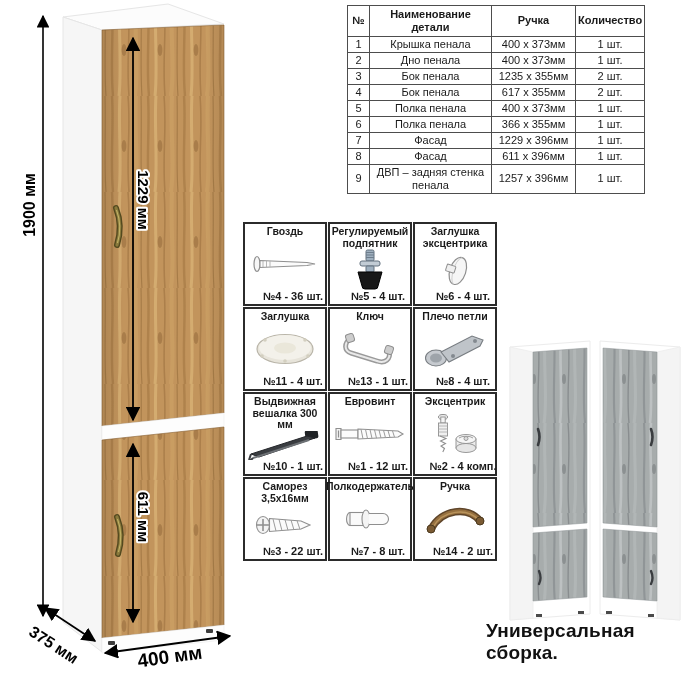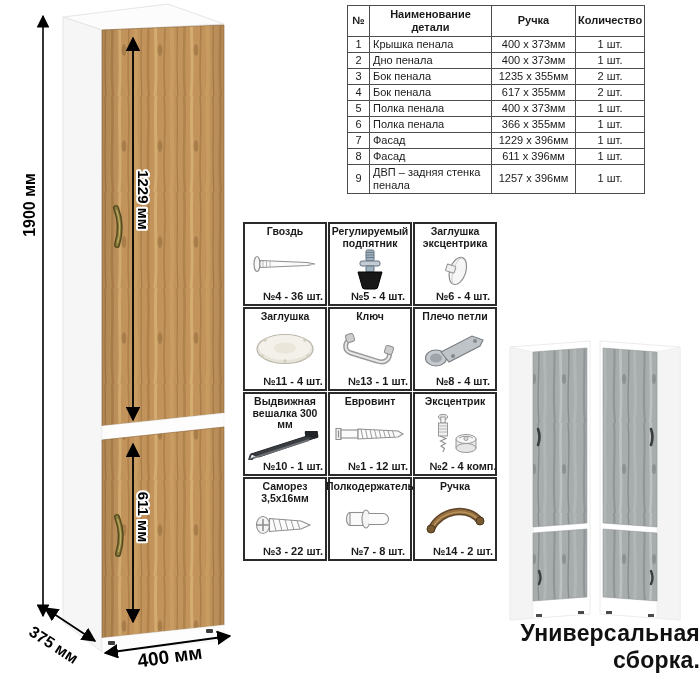--- a/index.html
+++ b/index.html
@@ -5,37 +5,37 @@
   html,body{margin:0;padding:0;background:#fff;}
   .sheet{position:relative;width:700px;height:683px;background:#fff;overflow:hidden;
          font-family:"Liberation Sans",sans-serif;color:#1a1a1a;}
 
   
   .parts-table{position:absolute;left:347px;top:5px;border-collapse:collapse;
                table-layout:fixed;font-size:11px;line-height:1.18;}
   .parts-table th,.parts-table td{border:1px solid #4d4d4d;padding:1px 3px;background:#fff;}
   .parts-table th{font-weight:bold;text-align:center;padding:2px 2px;}
   .parts-table td.num,.parts-table td.size,.parts-table td.qty{text-align:center;}
-  .parts-table td.name{text-align:left;}
+  .parts-table td.name{text-align:center;}
   col.c-num{width:22px}col.c-name{width:122px}col.c-size{width:84px}col.c-qty{width:66px}
 
   
   .hw-grid{position:absolute;left:243px;top:222px;display:grid;
            grid-template-columns:repeat(3,84px);grid-auto-rows:84px;gap:1px;}
   .hw-cell{border:2px solid #2b2b2b;background:#fff;box-sizing:border-box;
            display:flex;flex-direction:column;align-items:center;padding:2px 1px 1px;}
   .hw-title{font-weight:bold;font-size:10.5px;line-height:1.1;text-align:center;}
   .hw-icon{flex:1;display:flex;align-items:center;justify-content:center;width:100%;overflow:hidden;}
   .hw-count{font-weight:bold;font-size:11px;margin-bottom:1px;white-space:nowrap;margin-left:16px;}
 
   
   .main-cab{position:absolute;left:0;top:0;}
   .mini-cabs{position:absolute;left:490px;top:333px;}
-  .caption{position:absolute;left:486px;top:620px;width:214px;text-align:right;
-           font-size:23px;font-weight:bold;letter-spacing:.2px;color:#111;}
+  .caption{position:absolute;left:486px;top:620px;width:214px;text-align:left;
+           font-size:19px;font-weight:bold;letter-spacing:.2px;color:#111;}
   .dim-label{font-family:"Liberation Sans",sans-serif;font-weight:bold;fill:#000;
              paint-order:stroke;stroke:#fff;stroke-width:4px;stroke-linejoin:round;}
 </style>
 </head>
 <body>
 
 <div class="sheet">
 
   <svg class="main-cab" width="245" height="683" viewBox="0 0 245 683">
     <defs>

